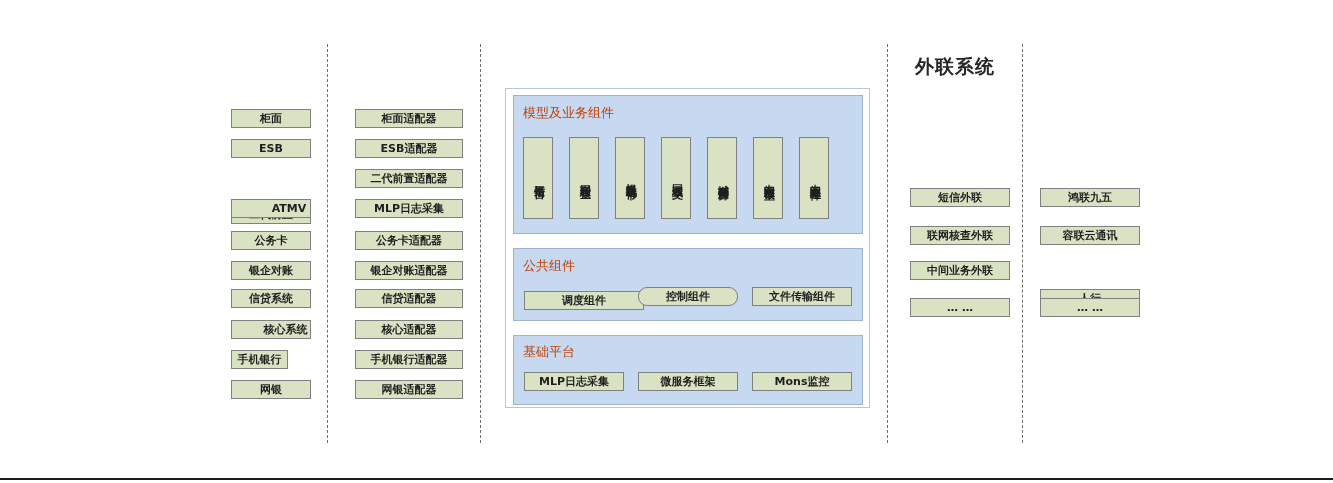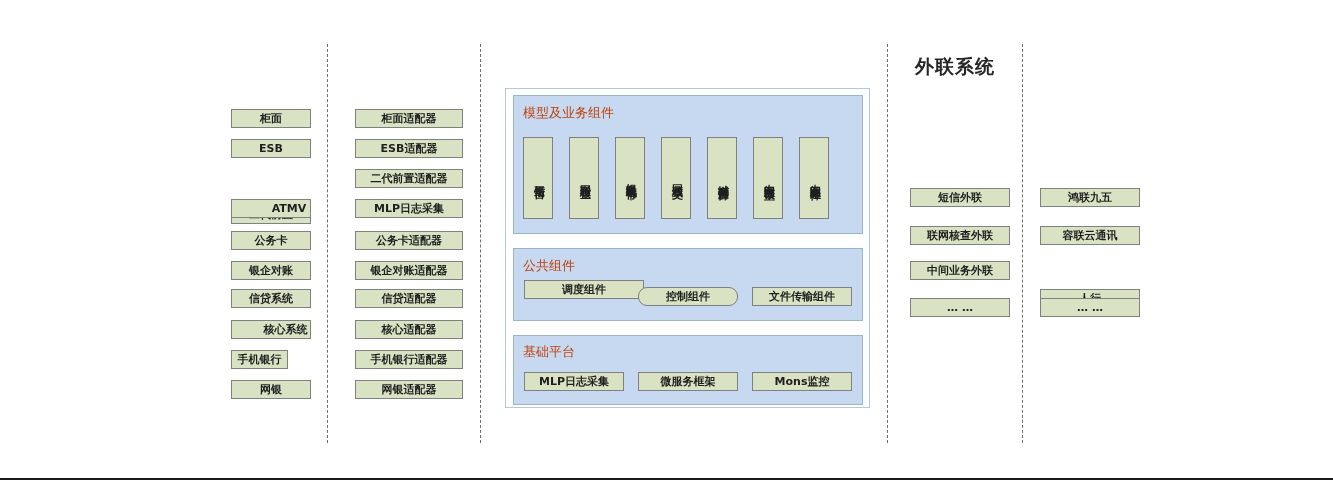--- a/index.html
+++ b/index.html
@@ -134,21 +134,21 @@
   <div class="node vert" style="left:523px; top:137px; width:30px; height:82px;">短信平台</div>
   <div class="node vert" style="left:569px; top:137px; width:30px; height:82px;">联网核查</div>
   <div class="node vert" style="left:615px; top:137px; width:30px; height:82px;">银联及银行卡</div>
   <div class="node vert" style="left:661px; top:137px; width:30px; height:82px;">同城票交</div>
   <div class="node vert" style="left:707px; top:137px; width:30px; height:82px;">城商行清算</div>
   <div class="node vert" style="left:753px; top:137px; width:30px; height:82px;">中间业务模型</div>
   <div class="node vert" style="left:799px; top:137px; width:30px; height:82px;">中间业务组件</div>
 
   <div class="panel" style="left:513px; top:248px; width:350px; height:73px;"></div>
   <div class="panel-title" style="left:523px; top:257px;">公共组件</div>
-  <div class="node" style="left:524px; top:280px; width:120px; height:19px;">调度组件</div>
+  <div class="node" style="left:524px; top:291px; width:120px; height:19px;">调度组件</div>
   <div class="node" style="left:638px; top:287px; width:100px; height:19px;border-radius:9px;">控制组件</div>
   <div class="node" style="left:752px; top:287px; width:100px; height:19px;">文件传输组件</div>
 
   <div class="panel" style="left:513px; top:335px; width:350px; height:70px;"></div>
   <div class="panel-title" style="left:523px; top:343px;">基础平台</div>
   <div class="node" style="left:524px; top:372px; width:100px; height:19px;">MLP日志采集</div>
   <div class="node" style="left:638px; top:372px; width:100px; height:19px;">微服务框架</div>
   <div class="node" style="left:752px; top:372px; width:100px; height:19px;">Mons监控</div>
 
   <div class="node" style="left:910px; top:188px; width:100px; height:19px;">短信外联</div>

